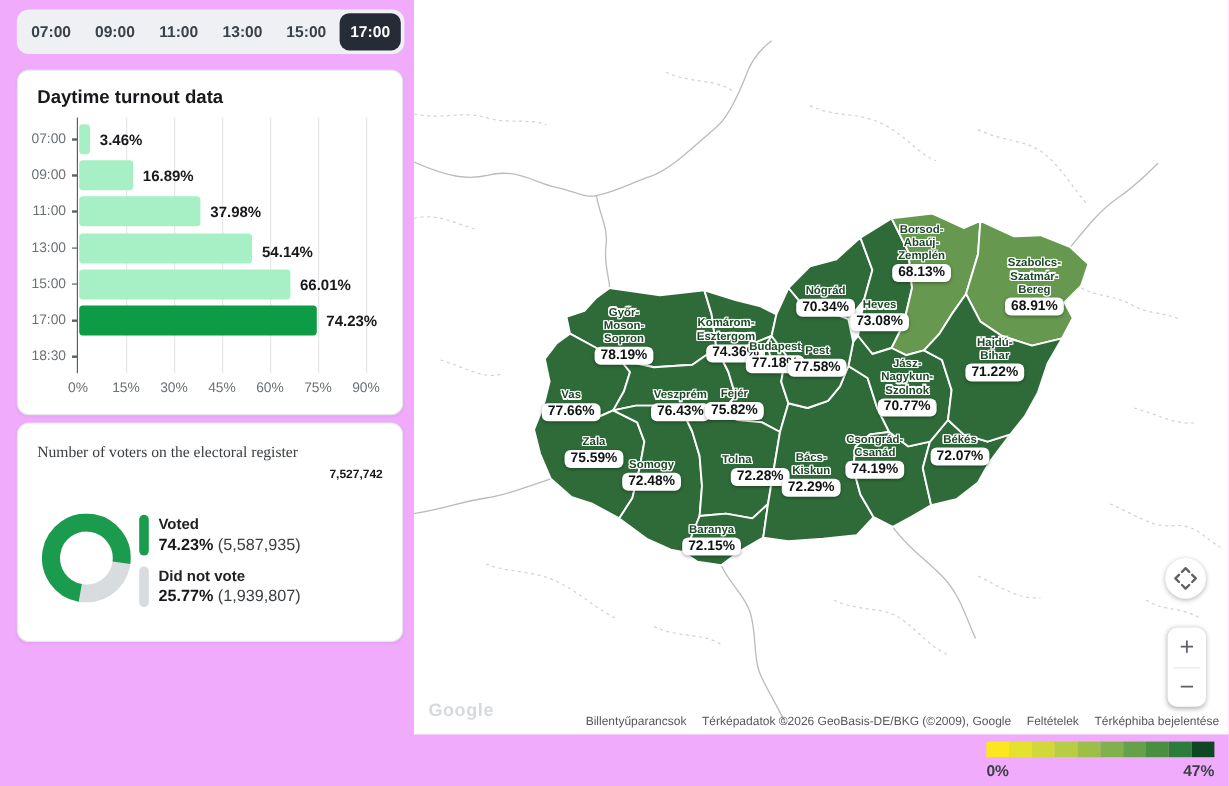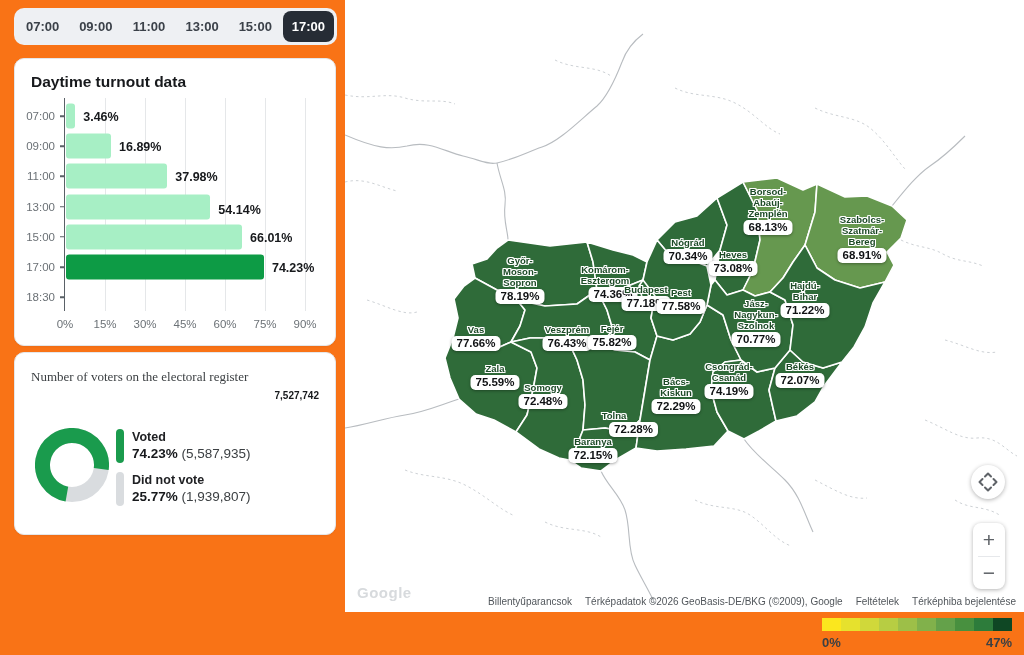--- a/index.html
+++ b/index.html
@@ -1,17 +1,17 @@
 <!DOCTYPE html>
 <html><head>
 <meta charset="utf-8">
 <style>
   * { box-sizing: border-box; }
   body { margin:0; background:#fff; font-family:"Liberation Sans", sans-serif; }
-  .page { position:relative; width:1024px; height:655px; background:#f97316; overflow:hidden; }
+  .page { position:relative; width:1024px; height:655px; background:#f0abfc; overflow:hidden; }
 
   
   .tabs { position:absolute; left:14px; top:8px; width:323px; height:37px;
           background:#eef0f3; border-radius:10px; display:flex; align-items:center; padding:3px; gap:2px; }
   .tab { flex:1; height:31px; border:none; background:transparent; border-radius:8px;
          font-family:inherit; font-size:13px; font-weight:600; color:#3b4149; cursor:pointer; }
   .tab.sel { background:#262c35; color:#fff; }
 
   
   .card { position:absolute; left:14px; width:322px; background:#fff;
@@ -239,21 +239,21 @@
             <div class="cname">Zala</div>
           </div>
           <div class="cbadge">75.59%</div>
         </div>
         <div class="clabel" style="left: 198px; top: 394px;">
           <div class="cnames">
             <div class="cname">Somogy</div>
           </div>
           <div class="cbadge">72.48%</div>
         </div>
-        <div class="clabel" style="left: 269px; top: 422px; padding-left: 39px;">
+        <div class="clabel" style="left: 269px; top: 390px; padding-left: 39px;">
           <div class="cnames">
             <div class="cname">Tolna</div>
           </div>
           <div class="cbadge">72.28%</div>
         </div>
         <div class="clabel" style="left: 248px; top: 448px;">
           <div class="cnames">
             <div class="cname">Baranya</div>
           </div>
           <div class="cbadge">72.15%</div>
@@ -307,21 +307,21 @@
           <div class="cbadge">68.91%</div>
         </div>
         <div class="clabel" style="left: 411px; top: 332px;">
           <div class="cnames">
             <div class="cname">Jász-</div>
             <div class="cname">Nagykun-</div>
             <div class="cname">Szolnok</div>
           </div>
           <div class="cbadge">70.77%</div>
         </div>
-        <div class="clabel" style="left: 460px; top: 303px;">
+        <div class="clabel" style="left: 484px; top: 303px;">
           <div class="cnames">
             <div class="cname">Hajdú-</div>
             <div class="cname">Bihar</div>
           </div>
           <div class="cbadge">71.22%</div>
         </div>
         <div class="clabel" style="left: 301px; top: 296px;">
           <div class="cnames">
             <div class="cname">Budapest</div>
           </div>

